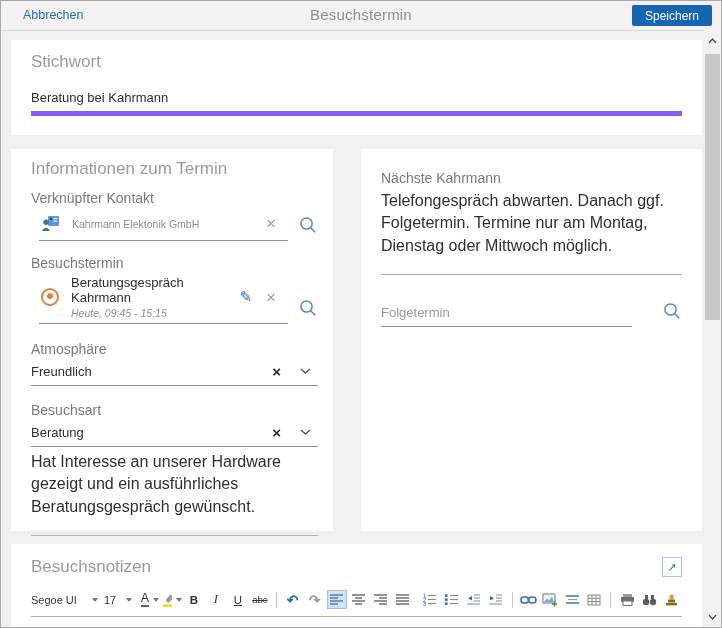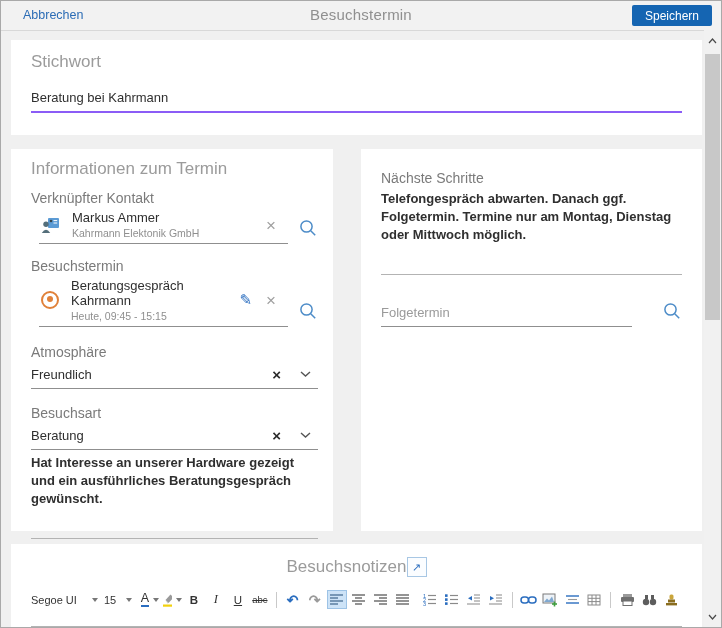--- a/index.html
+++ b/index.html
@@ -19,21 +19,21 @@
   .card{position:absolute;background:#fff;box-sizing:border-box;}
   .card-stichwort{left:10px;right:19px;top:39px;height:95px;padding:12px 20px;}
   .card-termin  {left:10px;width:322px;top:148px;height:382px;padding:10px 15px 8px 20px;}
   .card-folge   {left:360px;right:19px;top:148px;height:382px;padding:10px 20px 0 20px;}
   .card-notizen {left:10px;right:19px;top:543px;bottom:0;padding:13px 20px 0 20px;}
 
   .card-heading{font-size:17px;font-weight:300;color:#9b9b9b;}
   .flabel{font-size:14px;color:#7a7a7a;}
 
   
-  .stichwort-input{margin-top:16px;font-size:13px;color:#2f2f2f;border-bottom:2px solid #8b5cf6;
+  .stichwort-input{margin-top:16px;font-size:13px;color:#2f2f2f;border-bottom:5px solid #8b5cf6;
                    padding:2px 2px 6px 0;}
 
   
   .lookup{display:flex;align-items:flex-end;margin:3px 0 0 8px;}
   .lookup-main{flex:1;display:flex;align-items:center;border-bottom:1px solid #8f8f8f;
                padding:2px 2px 4px 2px;min-height:32px;box-sizing:border-box;}
   .lookup-text{flex:1;margin-left:12px;line-height:1.15;}
   .lookup-name{font-size:13px;color:#2f2f2f;}
   .lookup-sub{font-size:10.5px;color:#8f8f8f;margin-top:1px;}
   .clear-x{color:#a0a0a0;font-size:17px;line-height:1;margin:0 10px;cursor:pointer;}
@@ -47,34 +47,34 @@
                     border-radius:50%;background:#e0813a;}
 
   
   .select-row{display:flex;align-items:center;border-bottom:1px solid #8f8f8f;
               padding:3px 4px 6px 0;margin-top:4px;}
   .select-val{flex:1;font-size:13px;color:#2f2f2f;}
   .x-bold{color:#2b2b2b;font-weight:700;font-size:15px;line-height:1;margin-right:18px;cursor:pointer;}
   .chevron{cursor:pointer;display:flex;margin-right:2px;}
 
   
-  .textarea{font-size:13px;color:#2f2f2f;line-height:1.4;border-bottom:1px solid #b3b3b3;
-            padding:4px 0 8px 0;font-weight:bold;}
+  .textarea{font-size:16px;color:#2f2f2f;line-height:1.4;border-bottom:1px solid #b3b3b3;
+            padding:4px 0 8px 0;}
   .ta-anlass{min-height:76px;margin-right:0;}
   .ta-schritte{min-height:76px;}
 
   .folgetermin-row{display:flex;align-items:flex-end;margin-top:26px;gap:20px;}
   .folgetermin-ph{flex:1;font-size:13px;color:#9a9a9a;border-bottom:1px solid #8f8f8f;
                   padding:2px 0 6px 0;}
 
   
-  .nz-head{display:flex;align-items:center;justify-content:center;}
+  .nz-head{display:flex;align-items:center;justify-content:space-between;}
   .open-btn{width:18px;height:18px;border:1px solid #a8c7e4;background:#fbfdff;color:#2a6dbf;
             font-size:11px;display:flex;align-items:center;justify-content:center;cursor:pointer;}
-  .toolbar{display:flex;align-items:center;margin-top:13px;padding-bottom:17px;
+  .toolbar{display:flex;align-items:center;margin-top:13px;padding-bottom:7px;
            border-bottom:1px solid #b3b3b3;justify-content:space-between;}
   .tb-select{display:flex;align-items:center;justify-content:space-between;font-size:11px;
              color:#333;cursor:pointer;}
   .tb-font{width:96px;} .tb-size{width:40px;margin-left:6px;}
   .caret{width:0;height:0;border-left:3px solid transparent;border-right:3px solid transparent;
          border-top:4px solid #777;margin-left:4px;}
   .tbtn{min-width:20px;height:19px;display:flex;align-items:center;justify-content:center;
         cursor:pointer;margin:0 1px;box-sizing:border-box;font-size:11.5px;color:#333;}
   .tbtn.sel{background:#cde3f7;border:1px solid #9dc3e6;}
   .sep{width:1px;height:16px;background:#c9c9c9;margin:0 5px;}
@@ -119,40 +119,39 @@
           <svg width="19" height="17" viewBox="0 0 19 17">
             <rect x="7" y="1" width="11" height="10" rx="1" fill="#5b9bd5"></rect>
             <circle cx="10" cy="4" r="1.3" fill="#37474f"></circle>
             <line x1="12.5" y1="3.6" x2="16.2" y2="3.6" stroke="#fff" stroke-width="1"></line>
             <line x1="12.5" y1="6" x2="16.2" y2="6" stroke="#fff" stroke-width="1"></line>
             <circle cx="5" cy="7.2" r="2.7" fill="#546e7a"></circle>
             <path d="M0.8 16 q4.2 -6.5 8.4 0 z" fill="#546e7a"></path>
           </svg>
         </span>
         <span class="lookup-text">
-          <span class="lookup-name" style="display:block;">Markus Ammer</span>
           <span class="lookup-sub" style="display:block;">Kahrmann Elektonik GmbH</span>
         </span>
         <span class="clear-x">×</span>
       </div>
       <span class="mag">
         <svg width="20" height="20" viewBox="0 0 20 20">
           <circle cx="8.5" cy="8.5" r="5.6" fill="none" stroke="#4d8cc8" stroke-width="1.5"></circle>
           <line x1="12.7" y1="12.7" x2="17.2" y2="17.2" stroke="#4d8cc8" stroke-width="1.5"></line>
         </svg>
       </span>
     </div>
 
     <div class="flabel" style="margin-top:14px;">Besuchstermin</div>
     <div class="lookup">
       <div class="lookup-main">
         <span class="appt-icon"></span>
         <span class="lookup-text">
           <span class="lookup-name" style="display:block;">Beratungsgespräch Kahrmann</span>
-          <span class="lookup-sub" style="display:block;">Heute, 09:45 - 15:15</span>
+          <span class="lookup-sub" style="display:block;font-style:italic;">Heute, 09:45 - 15:15</span>
         </span>
         <span class="pencil">✎</span>
         <span class="clear-x">×</span>
       </div>
       <span class="mag">
         <svg width="20" height="20" viewBox="0 0 20 20">
           <circle cx="8.5" cy="8.5" r="5.6" fill="none" stroke="#4d8cc8" stroke-width="1.5"></circle>
           <line x1="12.7" y1="12.7" x2="17.2" y2="17.2" stroke="#4d8cc8" stroke-width="1.5"></line>
         </svg>
       </span>
@@ -178,21 +177,21 @@
             <polyline points="2,2 6.5,6 11,2" fill="none" stroke="#555" stroke-width="1.4"></polyline>
           </svg>
       </span>
     </div>
 
     <div class="textarea ta-anlass">Hat Interesse an unserer Hardware gezeigt und ein ausführliches Beratungsgespräch gewünscht.</div>
   </div>
 
   <div class="card card-folge">
 
-    <div class="flabel" style="margin-top:11px;">Nächste Schritte</div>
+    <div class="flabel" style="margin-top:11px;">Nächste Kahrmann</div>
     <div class="textarea ta-schritte">Telefongespräch abwarten. Danach ggf. Folgetermin. Termine nur am Montag, Dienstag oder Mittwoch möglich.</div>
 
     <div class="folgetermin-row">
       <span class="folgetermin-ph">Folgetermin</span>
       <span class="mag">
         <svg width="20" height="20" viewBox="0 0 20 20">
           <circle cx="8.5" cy="8.5" r="5.6" fill="none" stroke="#4d8cc8" stroke-width="1.5"></circle>
           <line x1="12.7" y1="12.7" x2="17.2" y2="17.2" stroke="#4d8cc8" stroke-width="1.5"></line>
         </svg>
       </span>
@@ -204,21 +203,21 @@
       <span class="card-heading">Besuchsnotizen</span>
       <span class="open-btn">↗</span>
     </div>
 
     <div class="toolbar">
       <span class="tb-select tb-font">
         <span>Segoe UI</span>
         <span class="caret"></span>
       </span>
       <span class="tb-select tb-size">
-        <span>15</span>
+        <span>17</span>
         <span class="caret"></span>
       </span>
 
       <span class="tbtn" style="margin-left:8px;">
         <span class="a-color">A</span>
         <span class="caret"></span>
       </span>
       <span class="tbtn">
         <svg width="14" height="15">
           <path d="M3.5 8 L8.5 2.5 L11.5 5.5 L6.5 11 z" fill="#9a9a9a"></path>

